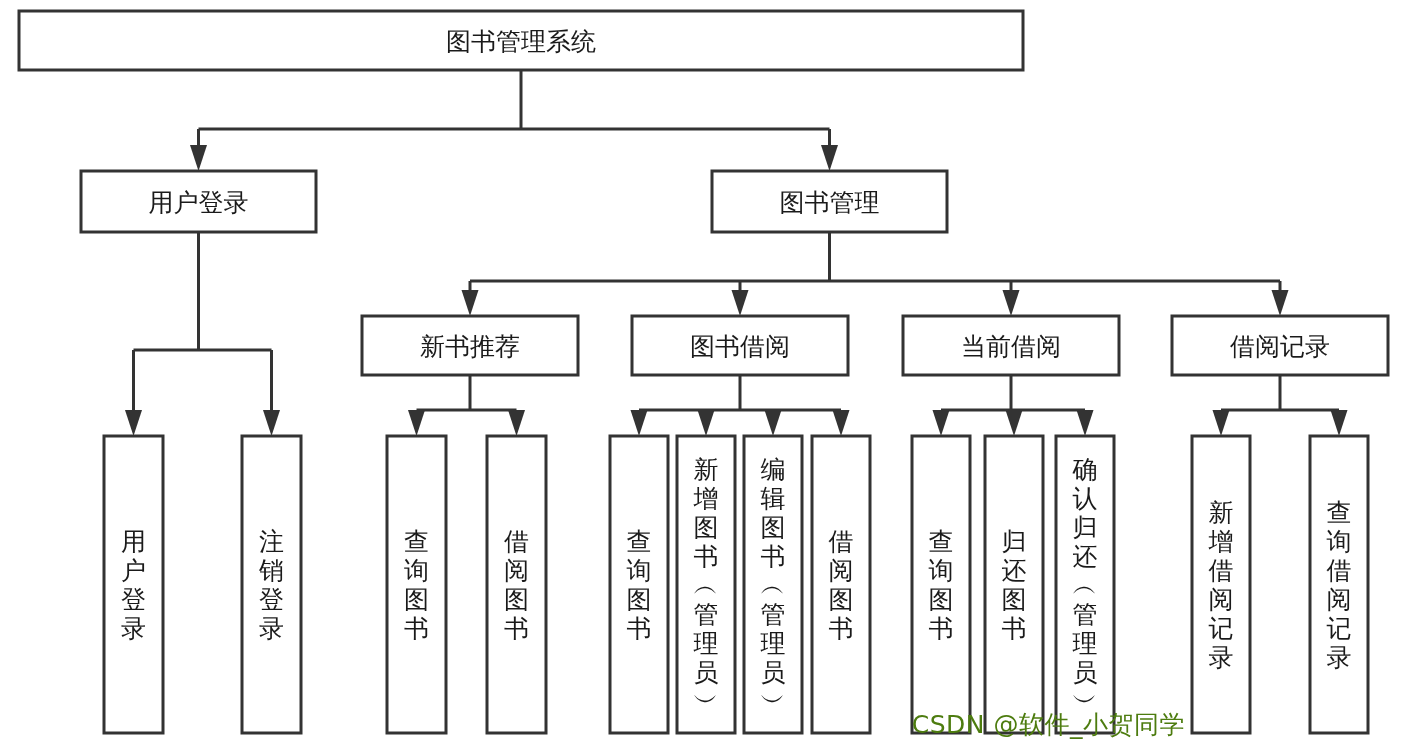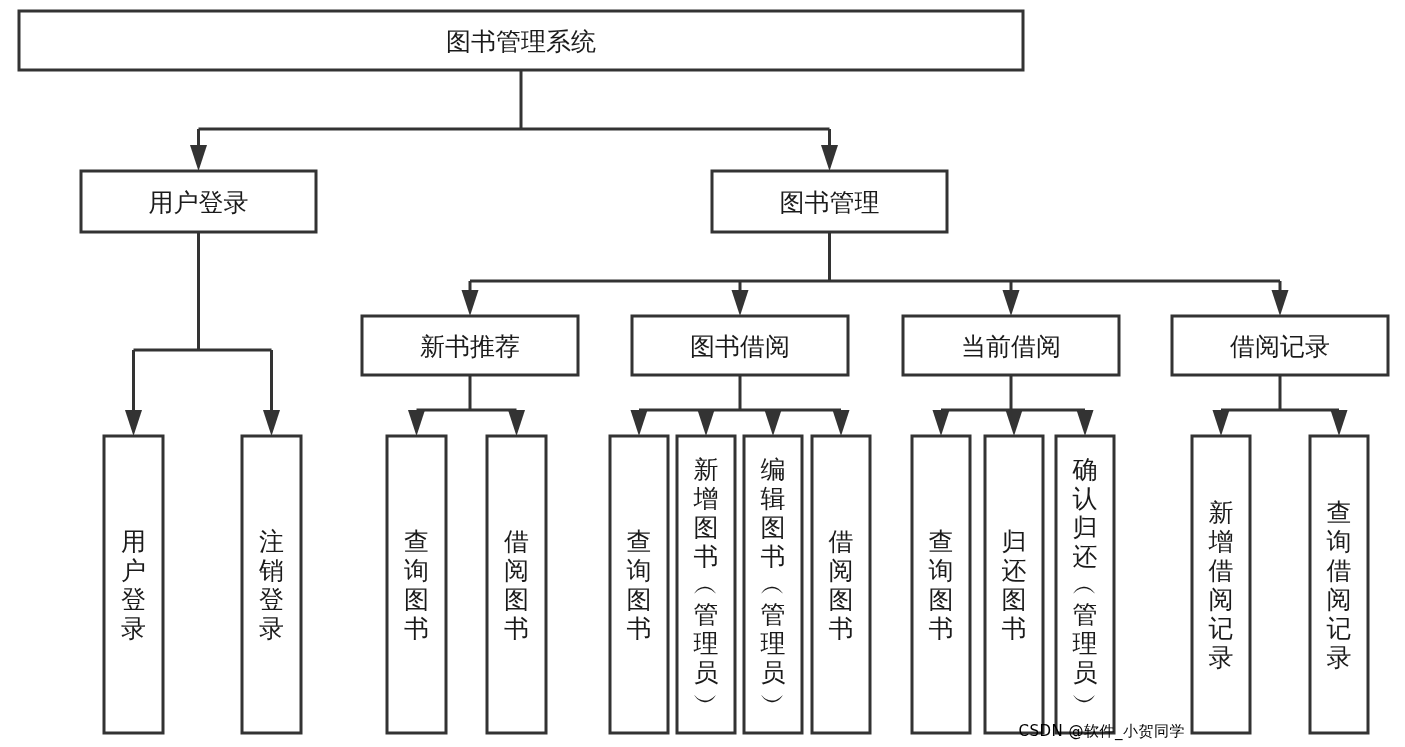--- a/index.html
+++ b/index.html
@@ -54,22 +54,22 @@
     font-size: 25px;
   }
   .label-v {
     font-size: 25px;
   }
   .watermark {
     position: absolute;
     right: 10px;
     bottom: 6px;
     font-family: "DejaVu Sans", "Liberation Sans", sans-serif;
-    font-size: 15px;
-    color: #000000;
+    font-size: 25px;
+    color: #4d7c0f;
     letter-spacing: 0.5px;
     white-space: nowrap;
     user-select: none;
   }
 </style>
 </head>
 <body>
 
 <div id="diagram-root">
   <svg id="tree-svg" viewBox="0 0 1405 747" xmlns="http://www.w3.org/2000/svg">

